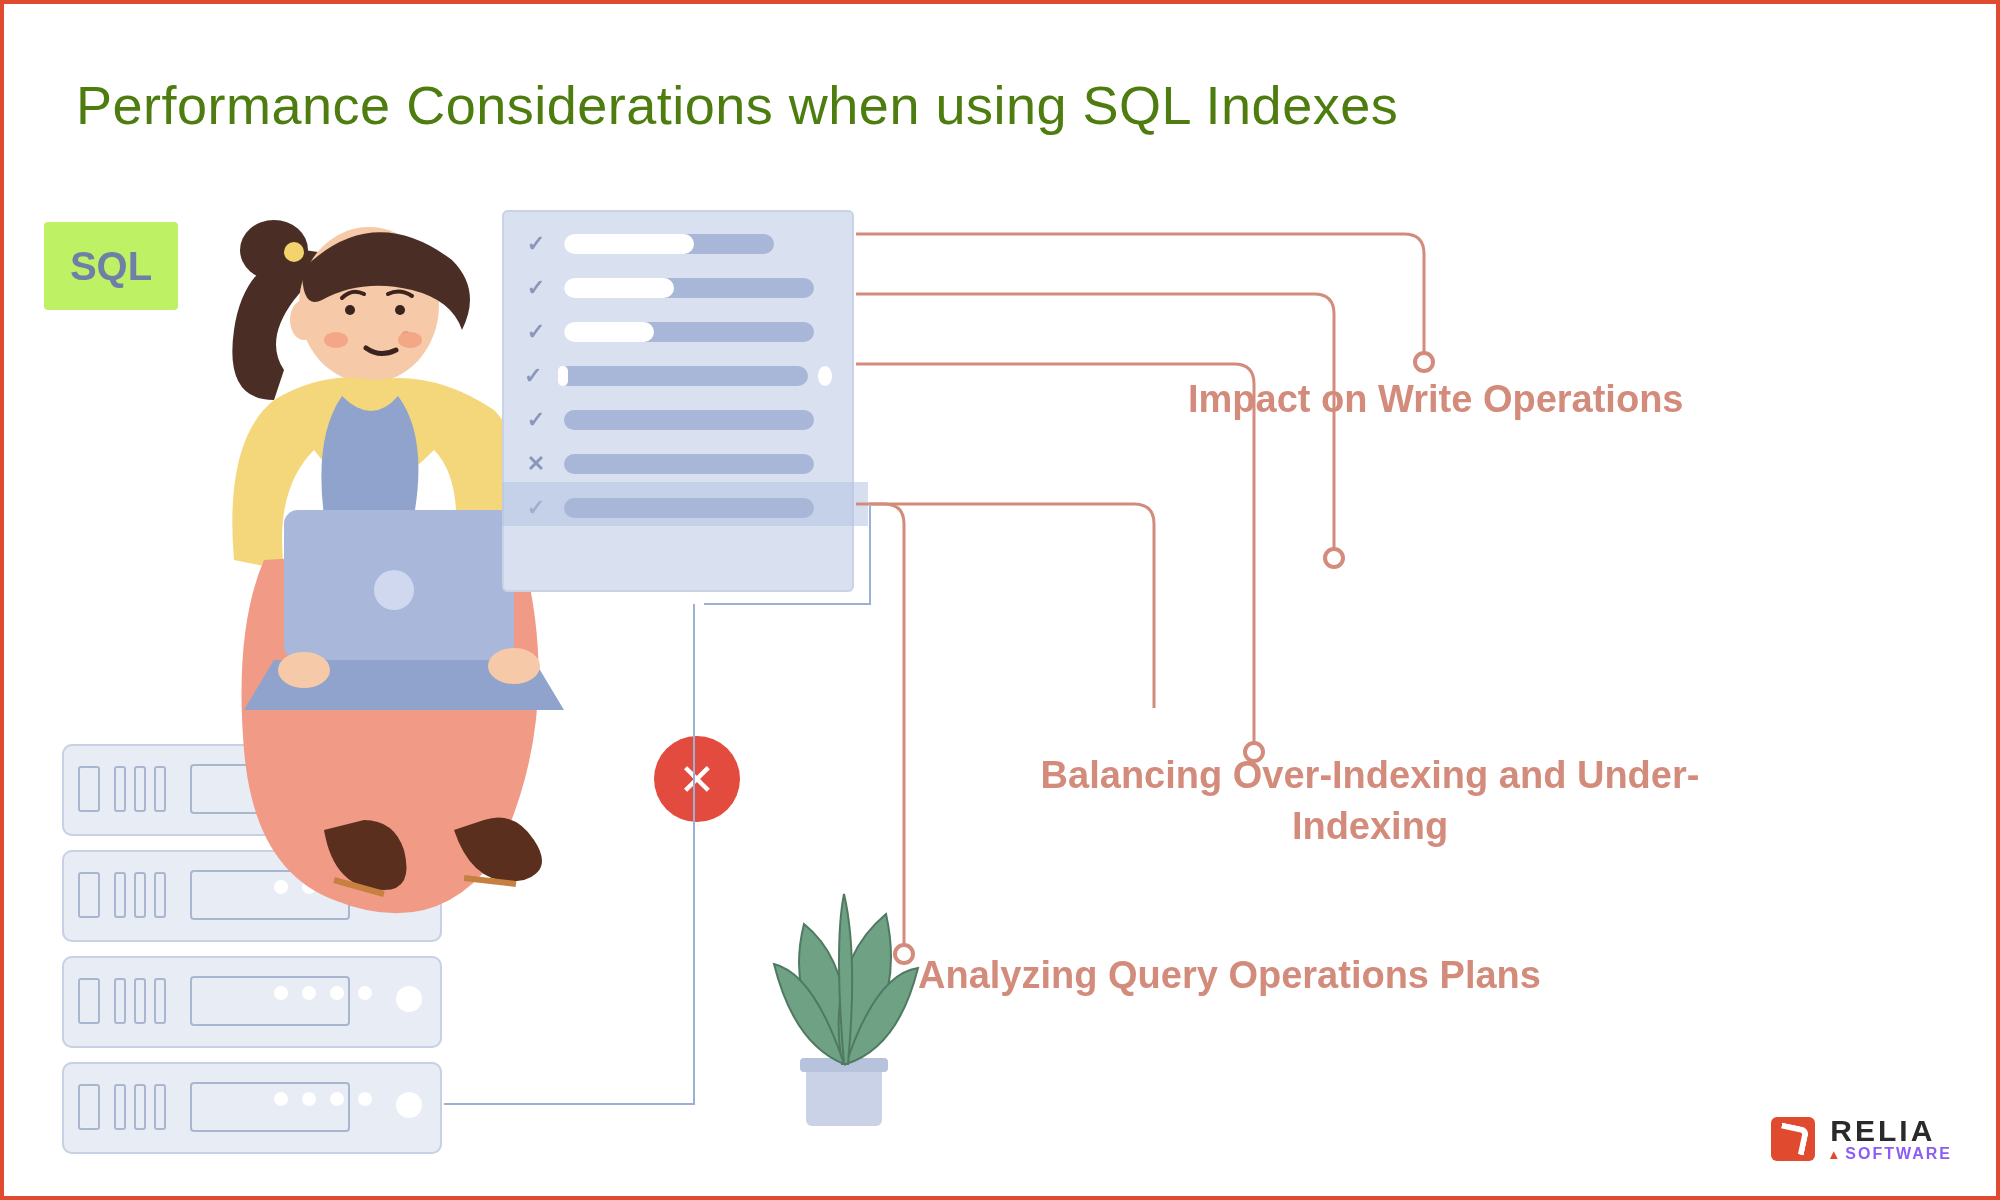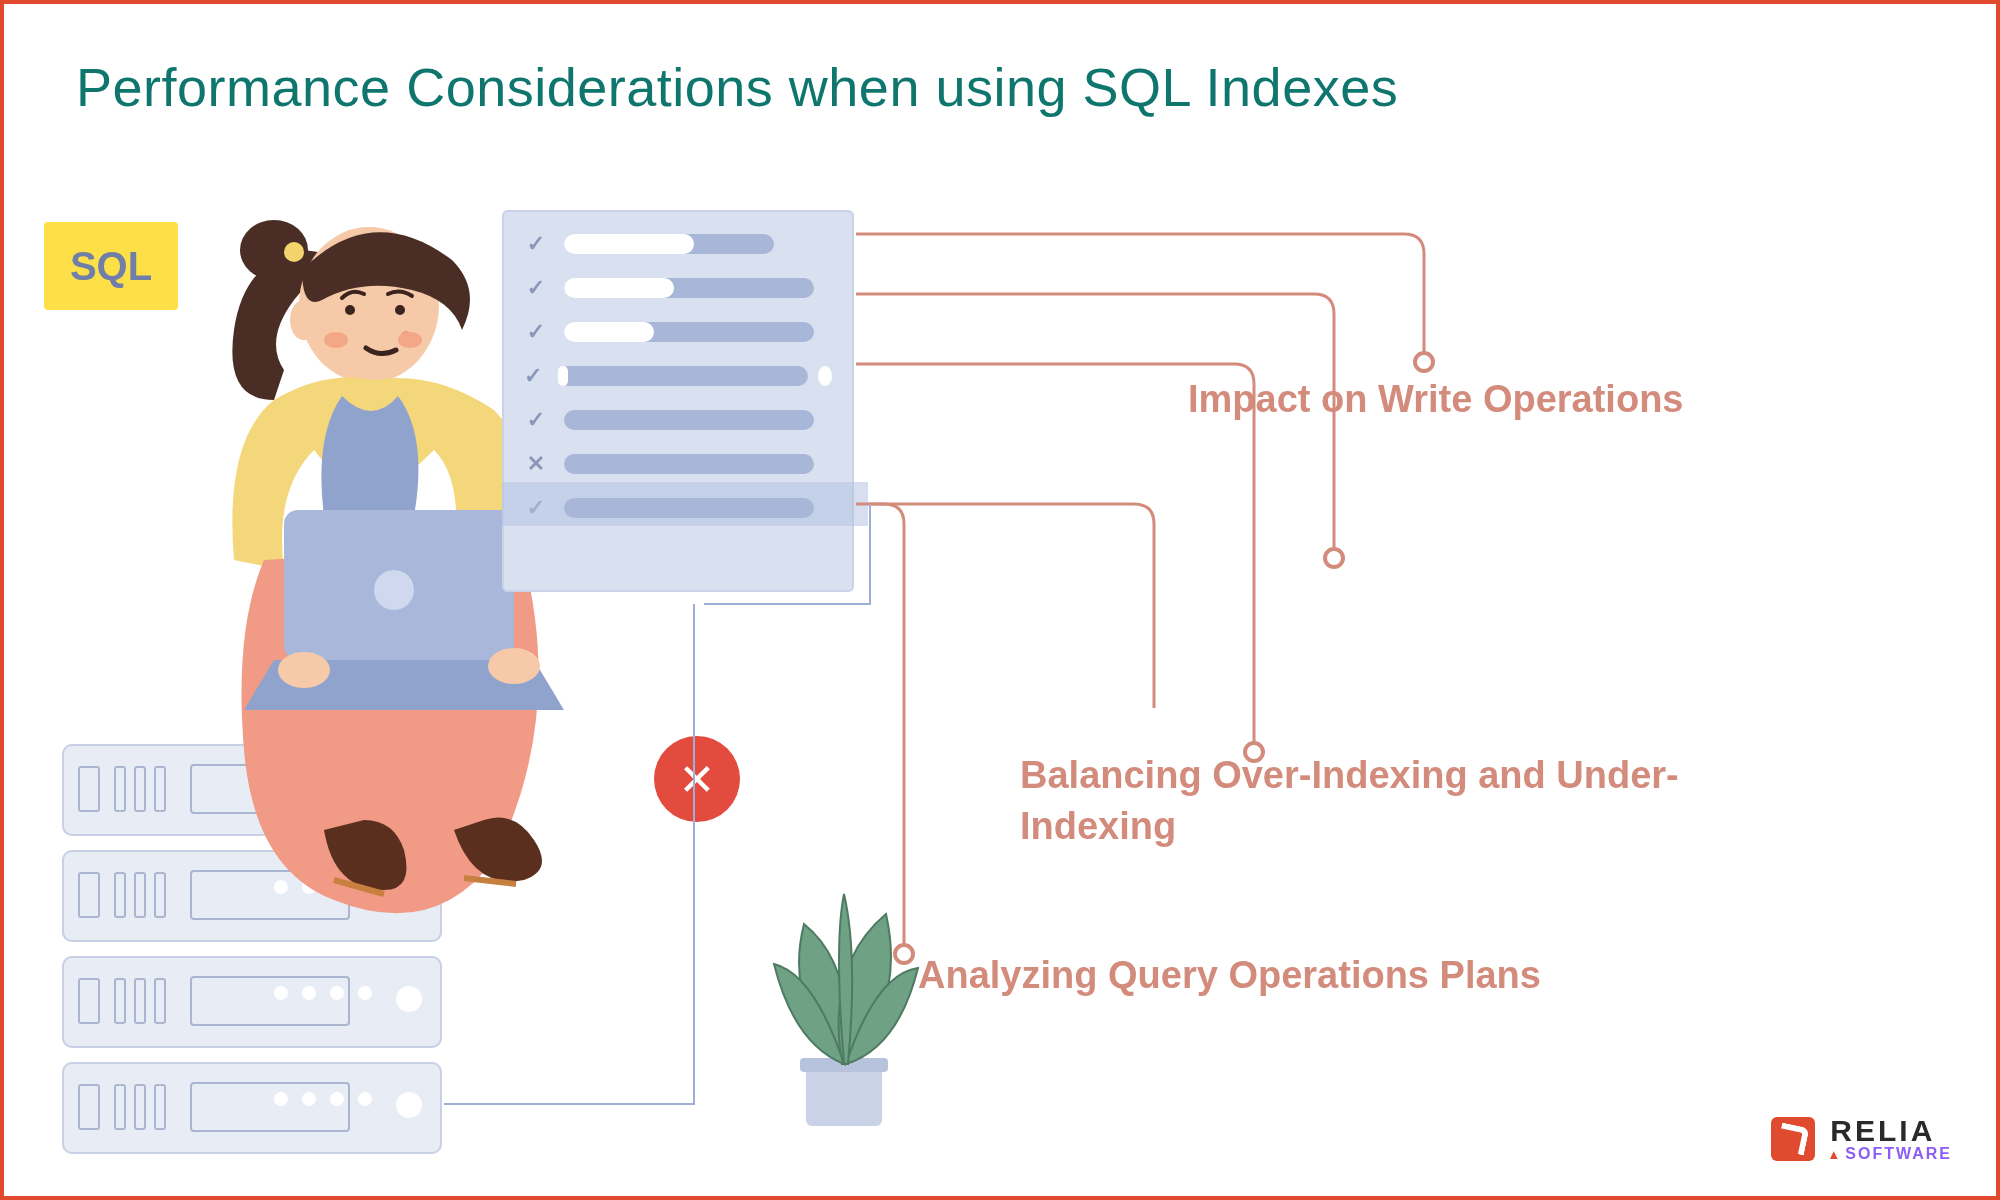--- a/index.html
+++ b/index.html
@@ -2,28 +2,28 @@
 <html><head>
 <meta charset="utf-8">
 <style>
   * { margin: 0; padding: 0; box-sizing: border-box; }
   html, body { width: 2000px; height: 1200px; font-family: -apple-system, BlinkMacSystemFont, "Segoe UI", Arial, sans-serif; }
   .frame {
     width: 2000px; height: 1200px; background: #fff;
     border: 4px solid #e04a2f; position: relative; overflow: hidden;
   }
   .title {
-    position: absolute; left: 72px; top: 52px;
-    font-size: 54px; font-weight: 500; color: #0f766e; letter-spacing: .5px;
+    position: absolute; left: 72px; top: 70px;
+    font-size: 54px; font-weight: 500; color: #4d7c0f; letter-spacing: .5px;
   }
 
   
   .sql-badge {
     position: absolute; left: 40px; top: 218px; width: 134px; height: 88px;
-    background: #fde047; border-radius: 4px; display: flex; align-items: center; justify-content: center;
+    background: #bef264; border-radius: 4px; display: flex; align-items: center; justify-content: center;
     font-size: 40px; font-weight: 700; color: #6f7fa8;
   }
 
   
   .servers { position: absolute; left: 58px; top: 740px; }
   .server {
     width: 380px; height: 92px; background: #e8ecf5; border-radius: 10px;
     margin-bottom: 14px; position: relative;
     box-shadow: inset 0 0 0 2px #c7d0e4;
   }
@@ -72,21 +72,21 @@
     font-size:44px; font-weight:400;
   }
 
   
   .plant { position:absolute; left:740px; top:830px; width:200px; height:300px; }
 
   
   .wires { position:absolute; left:0; top:0; width:2000px; height:1200px; pointer-events:none; }
 
   
-  .pt { position:absolute; font-size:38px; font-weight:700; color:#d38b7c; line-height:1.35; max-width:700px; }
+  .pt { position:absolute; font-size:38px; font-weight:700; color:#d38b7c; line-height:1.35; max-width:700px;text-align:center; }
   .pt1 { left:1184px; top:370px; }
   .pt2 { left:1098px; top:548px; }
   .pt3 { left:1016px; top:746px; }
   .pt4 { left:914px;  top:946px; }
 
   
   .brand { position:absolute; right:44px; bottom:34px; display:flex; align-items:center; gap:15px; }
   .brand .mark {
     width:44px; height:44px; background:#e04a2f; border-radius:6px; position:relative;
   }

